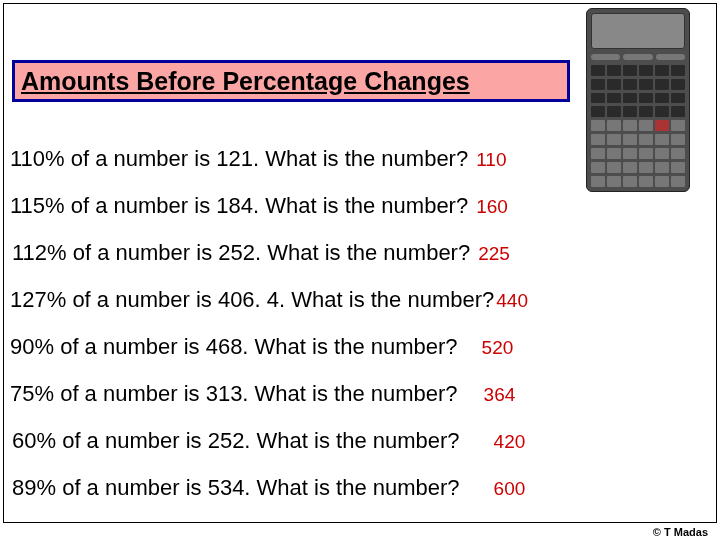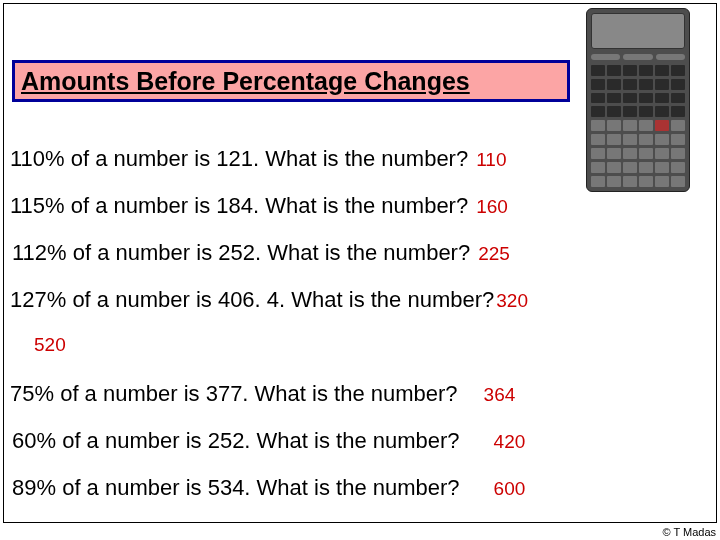--- a/index.html
+++ b/index.html
@@ -111,24 +111,24 @@
     color: #000;
   }
   .q-ans {
     font-size: 19px;
     color: #cc0000;
     margin-left: 8px;
   }
   .q-row.shift2 { padding-left: 2px; }
   .copyright {
     position: absolute;
-    right: 4px;
+    right: 12px;
     bottom: 2px;
     font-size: 11px;
-    font-weight: normal;
+    font-weight: bold;
     color: #000;
     padding-left: 25px;
   }
 </style>
 </head>
 <body>
 
 <div class="slide">
   <div class="border-frame"></div>
 
@@ -225,27 +225,28 @@
     <div class="q-row">
       <span class="q-text">115% of a number is 184. What is the number?</span>
       <span class="q-ans">160</span>
     </div>
     <div class="q-row shift2">
       <span class="q-text">112% of a number is 252. What is the number?</span>
       <span class="q-ans">225</span>
     </div>
     <div class="q-row">
       <span class="q-text">127% of a number is 406. 4. What is the number?</span>
-      <span class="q-ans" style="margin-left:2px">320</span>
-    </div>
-    <div class="q-row">
+      <span class="q-ans" style="margin-left:2px">440</span>
+    </div>
+    <div class="q-row">
+      <span class="q-text">90% of a number is 468. What is the number?</span>
       <span class="q-ans" style="margin-left:24px">520</span>
     </div>
     <div class="q-row">
-      <span class="q-text">75% of a number is 377. What is the number?</span>
+      <span class="q-text">75% of a number is 313. What is the number?</span>
       <span class="q-ans" style="margin-left:26px">364</span>
     </div>
     <div class="q-row shift2">
       <span class="q-text">60% of a number is 252. What is the number?</span>
       <span class="q-ans" style="margin-left:34px">420</span>
     </div>
     <div class="q-row shift2">
       <span class="q-text">89% of a number is 534. What is the number?</span>
       <span class="q-ans" style="margin-left:34px">600</span>
     </div>

